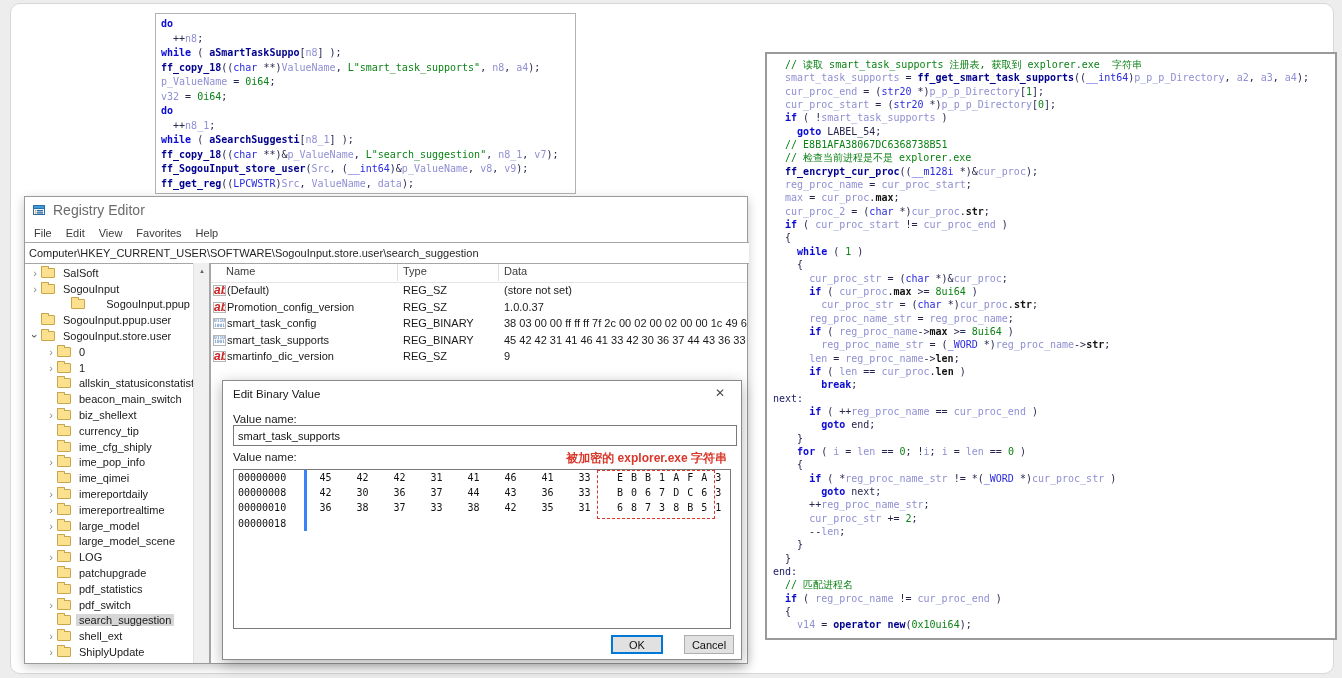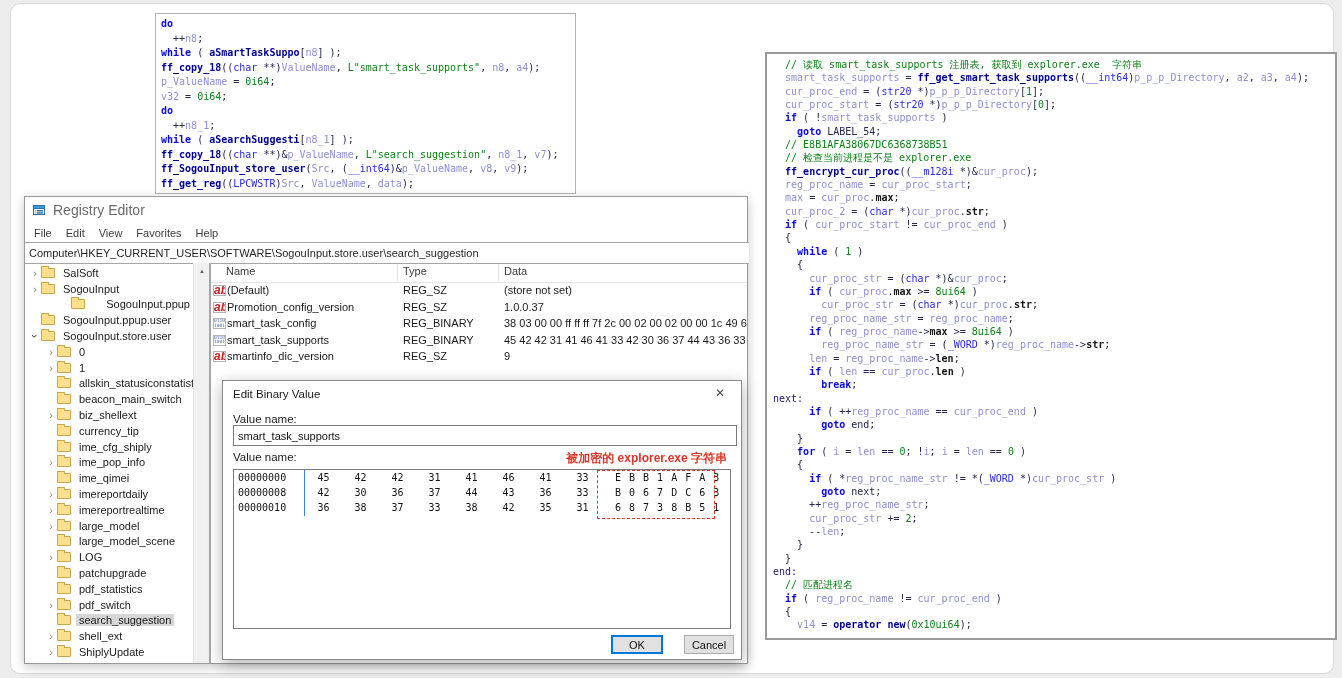--- a/index.html
+++ b/index.html
@@ -86,21 +86,21 @@
   .dlgtitle{position:absolute;left:10px;top:7px;color:#1a1a1a;}
   .dlgclose{position:absolute;right:12px;top:5px;color:#4c4c4c;font-size:12px;width:18px;text-align:center;}
   .dlglabel{position:absolute;left:10px;color:#1a1a1a;}
   #valname{position:absolute;left:10px;top:44px;width:494px;height:17px;border:1px solid #7a7a7a;
            font-size:11px;padding:1px 4px;display:flex;align-items:center;background:#fff;}
   .annot{position:absolute;right:14px;top:69px;color:#d8372a;font-weight:bold;font-size:12px;}
   #hexbox{position:absolute;left:10px;top:88px;width:496px;height:158px;border:1px solid #7a7a7a;
           font-family:"DejaVu Sans Mono","Liberation Mono",monospace;font-size:10px;overflow:hidden;background:#fff;}
   .hrow{display:flex;height:15.2px;line-height:15.2px;}
   .haddr{width:66px;padding-left:4px;flex:none;color:#111;}
-  .hbytes{display:flex;border-left:1px solid #3b82f6;flex:none;width:296px;}
+  .hbytes{display:flex;border-left:3px solid #3b82f6;flex:none;width:296px;}
   .hbyte{width:37px;text-align:center;color:#111;}
   .hascii{padding-left:14px;letter-spacing:1px;color:#111;text-align:right;}
   .redbox{position:absolute;left:374px;top:89px;width:116px;height:47px;border:1.5px dashed #d8372a;z-index:3;}
   .btn{position:absolute;height:19px;background:#e1e1e1;display:flex;align-items:center;justify-content:center;
        font-size:11px;color:#111;box-sizing:border-box;}
   #okbtn{left:388px;top:254px;width:52px;border:1px solid #0078d7;box-shadow:inset 0 0 0 1px #0078d7;}
   #cancelbtn{left:461px;top:254px;width:50px;border:1px solid #adadad;}
 </style>
 </head>
 <body>
@@ -356,17 +356,22 @@
           <span class="hbyte">38</span>
           <span class="hbyte">37</span>
           <span class="hbyte">33</span>
           <span class="hbyte">38</span>
           <span class="hbyte">42</span>
           <span class="hbyte">35</span>
           <span class="hbyte">31</span>
         </span>
         <span class="hascii">6 8 7 3 8 B 5 1</span>
       </div>
+      <div class="hrow">
+        <span class="haddr">00000018</span>
+        <span class="hbytes"></span>
+        <span class="hascii"></span>
+      </div>
     </div>
   <div class="redbox"></div>
   <div class="btn" id="okbtn">OK</div>
   <div class="btn" id="cancelbtn">Cancel</div>
 </div>
 
 </body></html>

